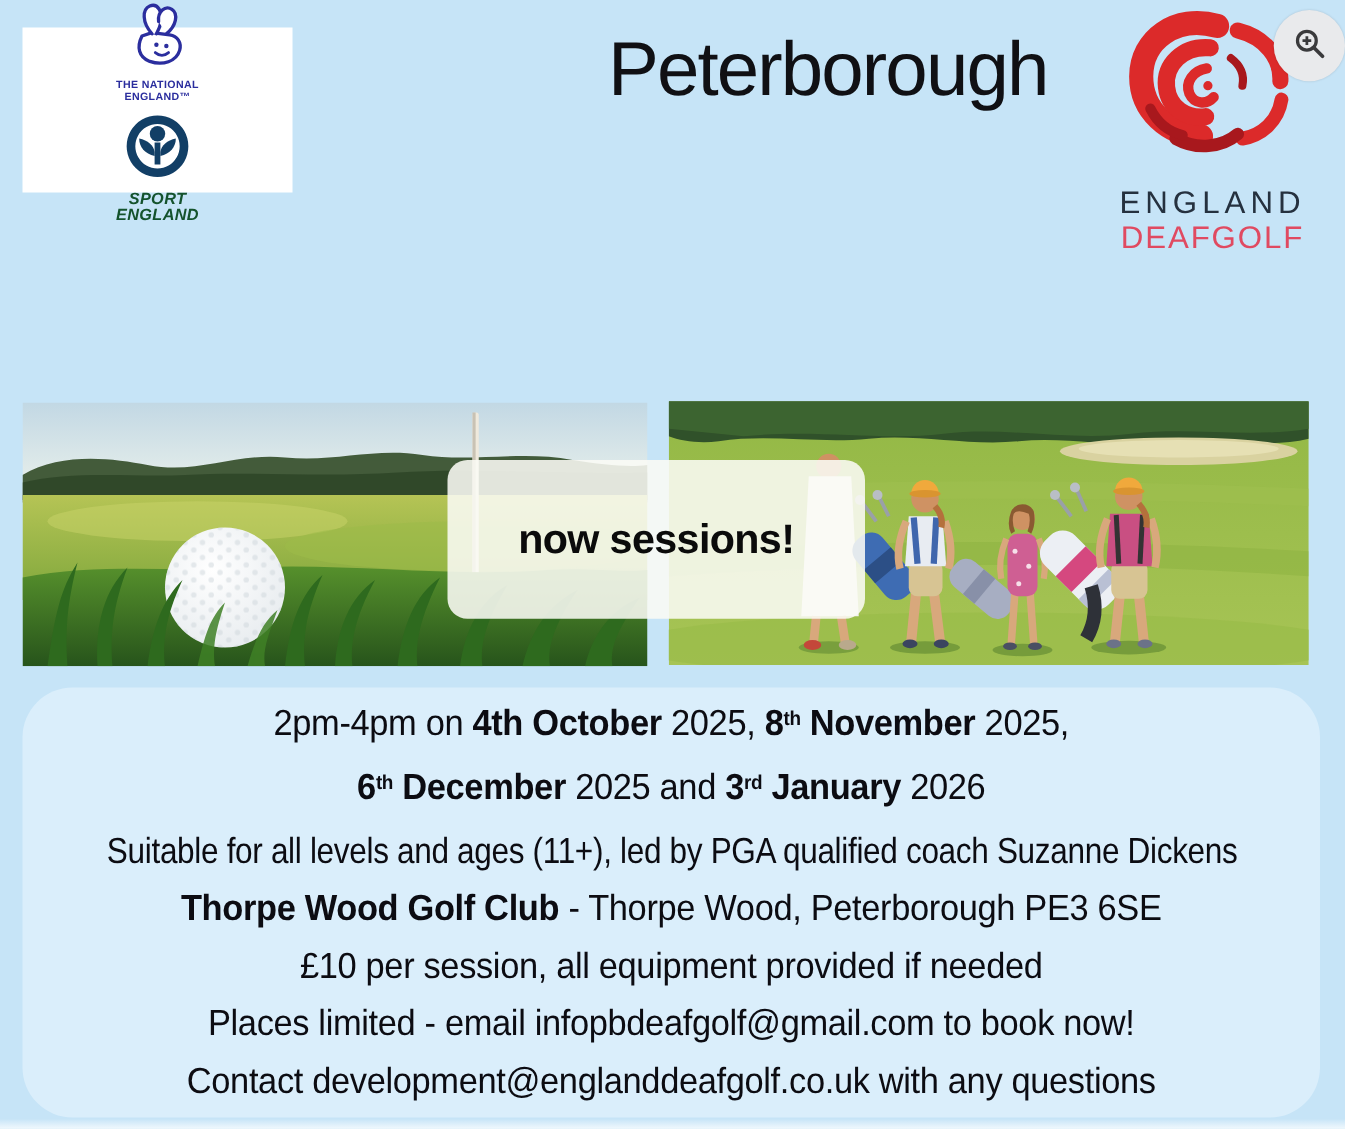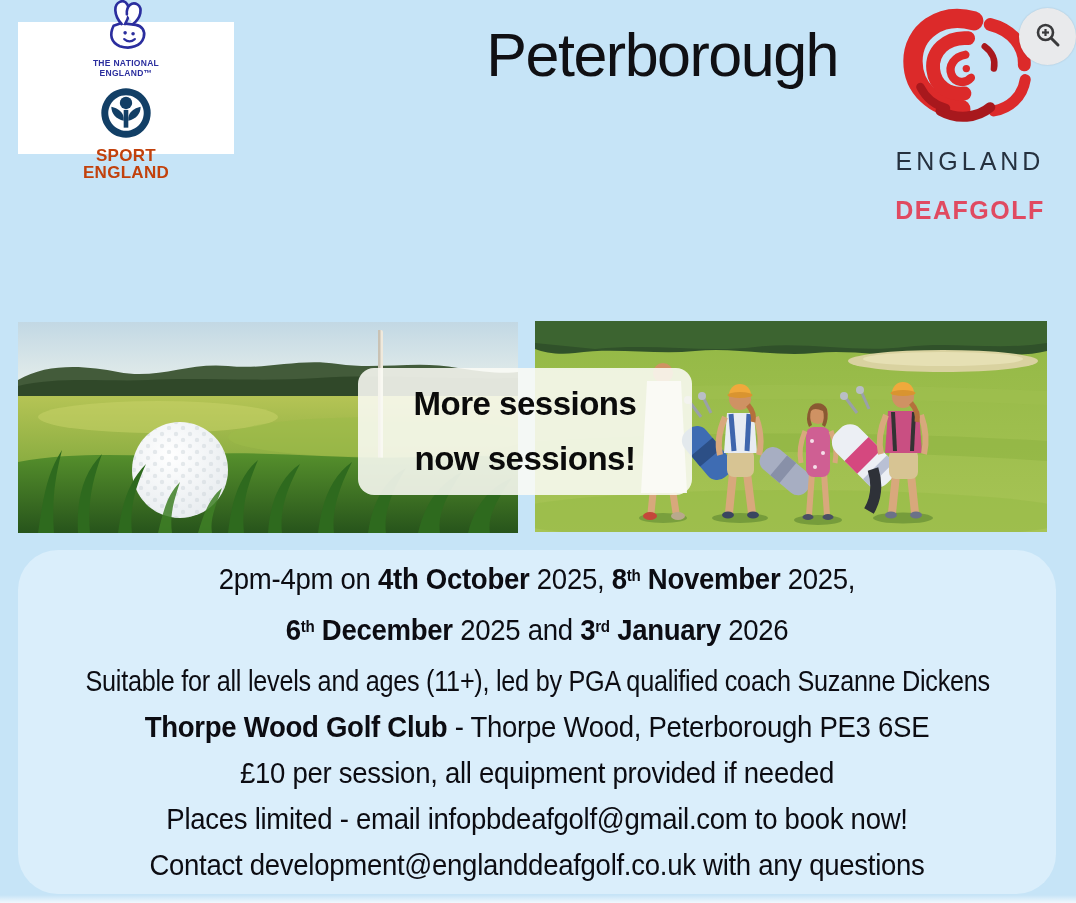--- a/index.html
+++ b/index.html
@@ -10,33 +10,33 @@
   }
 
   
   .logo-card {
     position:absolute; left:18px; top:22px; width:216px; height:132px;
     background:#ffffff; display:flex; align-items:center; justify-content:center; gap:8px;flex-direction:column;
   }
   .logo-col { display:flex; flex-direction:column; align-items:center; justify-content:center; }
   .nl-label { margin-top:2px; font-size:8.5px; font-weight:700; letter-spacing:.3px;
     color:#2b2e9e; text-align:center; line-height:1.15; }
-  .se-label { margin-top:3px; font-size:17px; font-weight:700; 
-    color:#c2410c; text-align:center; line-height:1.0; letter-spacing:.3px; }
+  .se-label { margin-top:3px; font-size:13px; font-weight:700; font-style:italic;
+    color:#14532d; text-align:center; line-height:1.0; letter-spacing:.3px; }
 
   
   .title-block { position:absolute; left:238px; top:12px; width:600px; text-align:right; color:#101014; }
   .title-line { font-size:61px; font-weight:500; letter-spacing:-1.5px; line-height:86px; white-space:nowrap; }
   .golf-hub { margin-top:8px; font-size:94px; font-weight:800; color:#4cab3d;
     letter-spacing:0px; line-height:1; white-space:nowrap; -webkit-text-stroke:2px #4cab3d; }
 
   
   .edg-logo { position:absolute; left:880px; top:6px; width:180px; text-align:center; }
   .edg-l1 { font-size:25px; font-weight:500; letter-spacing:4px; color:#25313f; line-height:1.1; }
-  .edg-l2 { font-size:25px; font-weight:700; letter-spacing:1.5px; color:#e04a61; line-height:1.1;margin-top:21px; }
+  .edg-l2 { font-size:25px; font-weight:400; letter-spacing:1.5px; color:#e04a61; line-height:1.1; }
 
   
   .zoom-btn { position:absolute; left:1019px; top:8px; width:57px; height:57px; border-radius:50%;
     background:#e9eaec; border:none; padding:0; display:flex; align-items:center; justify-content:center;
     cursor:pointer; box-shadow:0 0 2px rgba(0,0,0,.15); }
 
   
   .photo-left  { position:absolute; left:18px;  top:322px; width:500px; height:211px; }
   .photo-right { position:absolute; left:535px; top:321px; width:512px; height:211px; }
   .photo-left svg, .photo-right svg { width:100%; height:100%; display:block; }
@@ -290,21 +290,20 @@
         <path d="M386 94 C391 108 392 120 389 133" stroke="#d8a87c" stroke-width="6" fill="none"></path>
         <circle cx="368" cy="76" r="11" fill="#cf9263"></circle>
         <path d="M376 82 q8 9 6 19" stroke="#b4703c" stroke-width="5" fill="none"></path>
         <path d="M357 72 a11 11 0 0 1 22 0 Z" fill="#f0a93c"></path>
         <ellipse cx="368" cy="72" rx="12.5" ry="3" fill="#d99430"></ellipse>
       </g>
     </svg>
   </div>
 
   <div class="overlay-box">
-    <div class="overlay-line">More sessions</div>
     <div class="overlay-line">now sessions!</div>
   </div>
 
   <div class="info-panel">
     <div class="info-line"><span>2pm-4pm on </span><b>4th October</b><span> 2025, </span><b>8</b><sup>th</sup><b> November</b><span> 2025,</span></div>
     <div class="info-line"><b>6</b><sup>th</sup><b> December</b><span> 2025 and </span><b>3</b><sup>rd</sup><b> January</b><span> 2026</span></div>
     <div class="info-line tight">Suitable for all levels and ages (11+), led by PGA qualified coach Suzanne Dickens</div>
     <div class="info-line"><b>Thorpe Wood Golf Club</b><span> - Thorpe Wood, Peterborough PE3 6SE</span></div>
     <div class="info-line">£10 per session, all equipment provided if needed</div>
     <div class="info-line">Places limited - email infopbdeafgolf@gmail.com to book now!</div>

